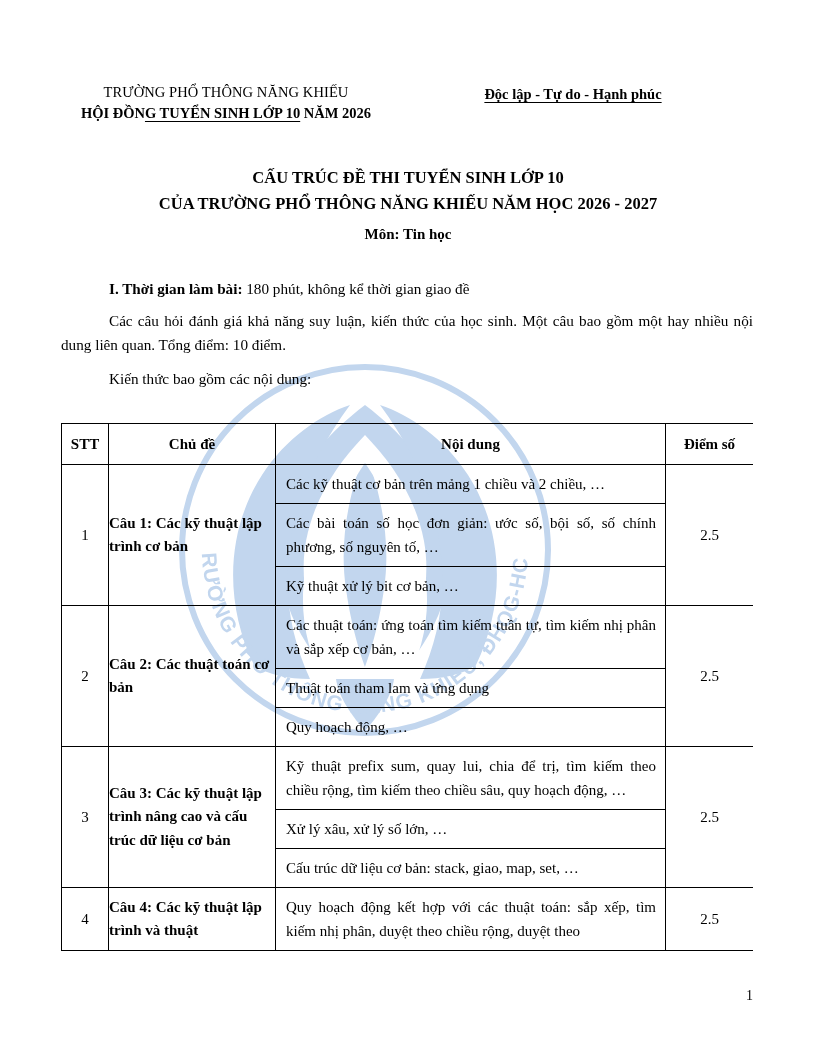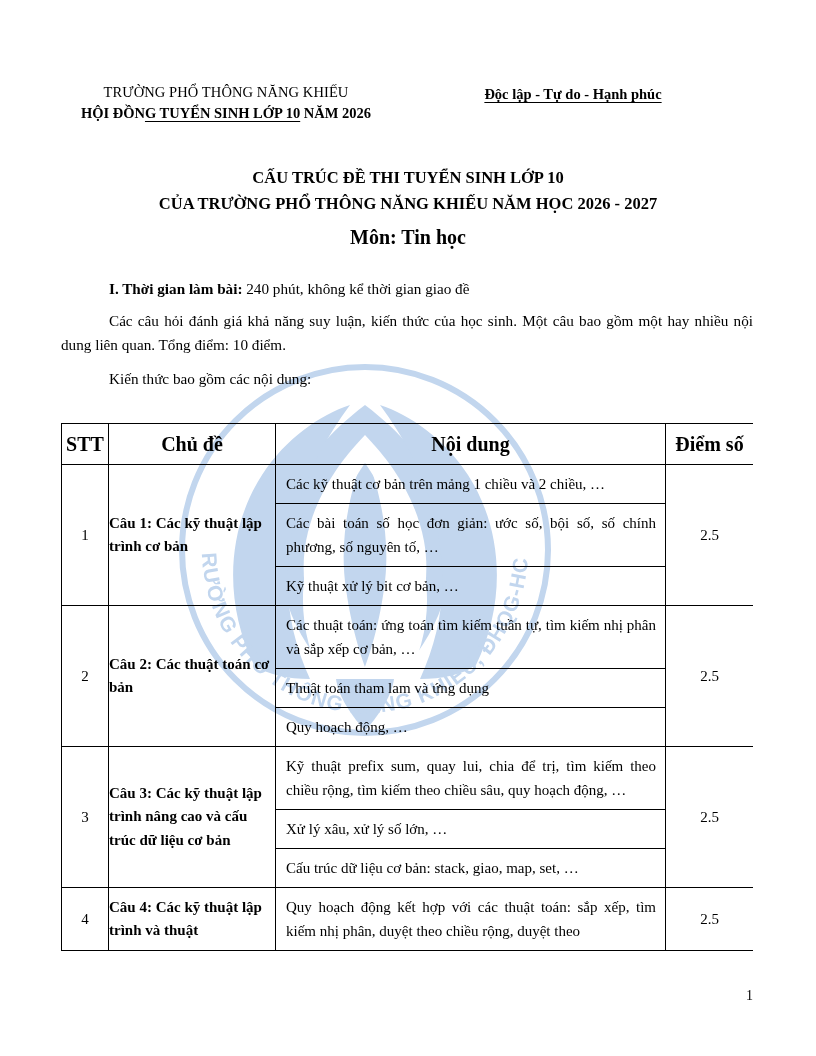--- a/index.html
+++ b/index.html
@@ -92,21 +92,21 @@
     right: 61px;
     text-align: center;
   }
   .doc-title .t1,
   .doc-title .t2 {
     font-size: 16.5px;
     font-weight: bold;
     line-height: 1.6;
   }
   .doc-title .t3 {
-    font-size: 20px;
+    font-size: 15px;
     font-weight: bold;
     margin-top: 8px;
   }
 
   
   .body-block {
     position: absolute;
     top: 277px;
     left: 61px;
     width: 692px;
@@ -141,21 +141,21 @@
     border: 1px solid #000000;
     padding: 0;
     vertical-align: middle;
   }
   .col-stt   { width: 47px; }
   .col-chude { width: 167px; }
   .col-nd    { width: 390px; }
   .col-diem  { width: 88px; }
 
   thead th {
-    font-size: 20px;
+    font-size: 15px;
     font-weight: bold;
     text-align: center;
     height: 40px;
     padding: 4px 3px;
   }
 
   .cell-stt {
     text-align: center;
     font-size: 15px;
   }
@@ -248,21 +248,21 @@
       </div>
     </div>
 
     <div class="doc-title">
       <div class="t1">CẤU TRÚC ĐỀ THI TUYỂN SINH LỚP 10</div>
       <div class="t2">CỦA TRƯỜNG PHỔ THÔNG NĂNG KHIẾU NĂM HỌC 2026 - 2027</div>
       <div class="t3">Môn: Tin học</div>
     </div>
 
     <div class="body-block">
-      <p class="para indent tight"><b>I. Thời gian làm bài:</b><span> 240 phút, không kể thời gian giao đề</span></p>
+      <p class="para indent tight"><b>I. Thời gian làm bài:</b><span> 180 phút, không kể thời gian giao đề</span></p>
 
 
       <p class="para indent">Các câu hỏi đánh giá khả năng suy luận, kiến thức của học sinh. Một câu bao gồm một hay nhiều nội dung liên quan. Tổng điểm: 10 điểm.</p>
 
       <p class="para indent">Kiến thức bao gồm các nội dung:</p>
     </div>
 
     <div class="tbl-wrap">
       <table class="struct">
         <colgroup>

